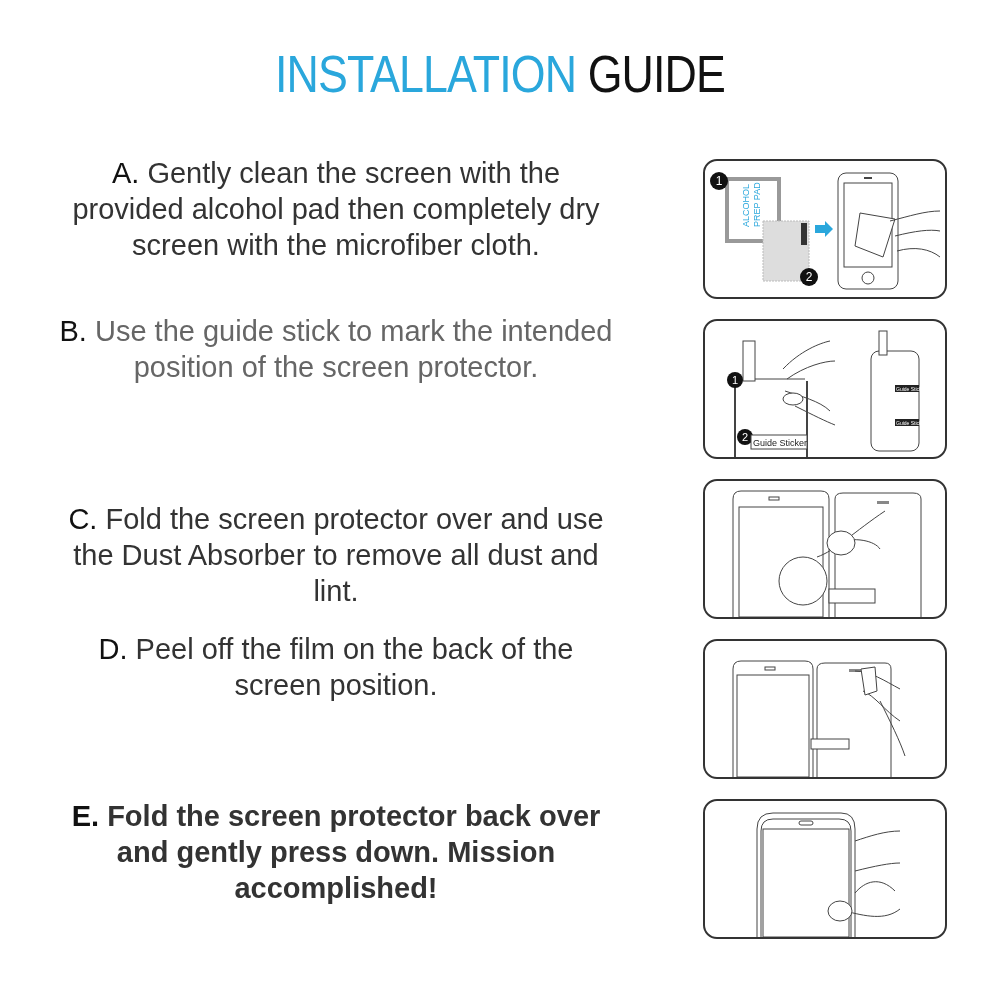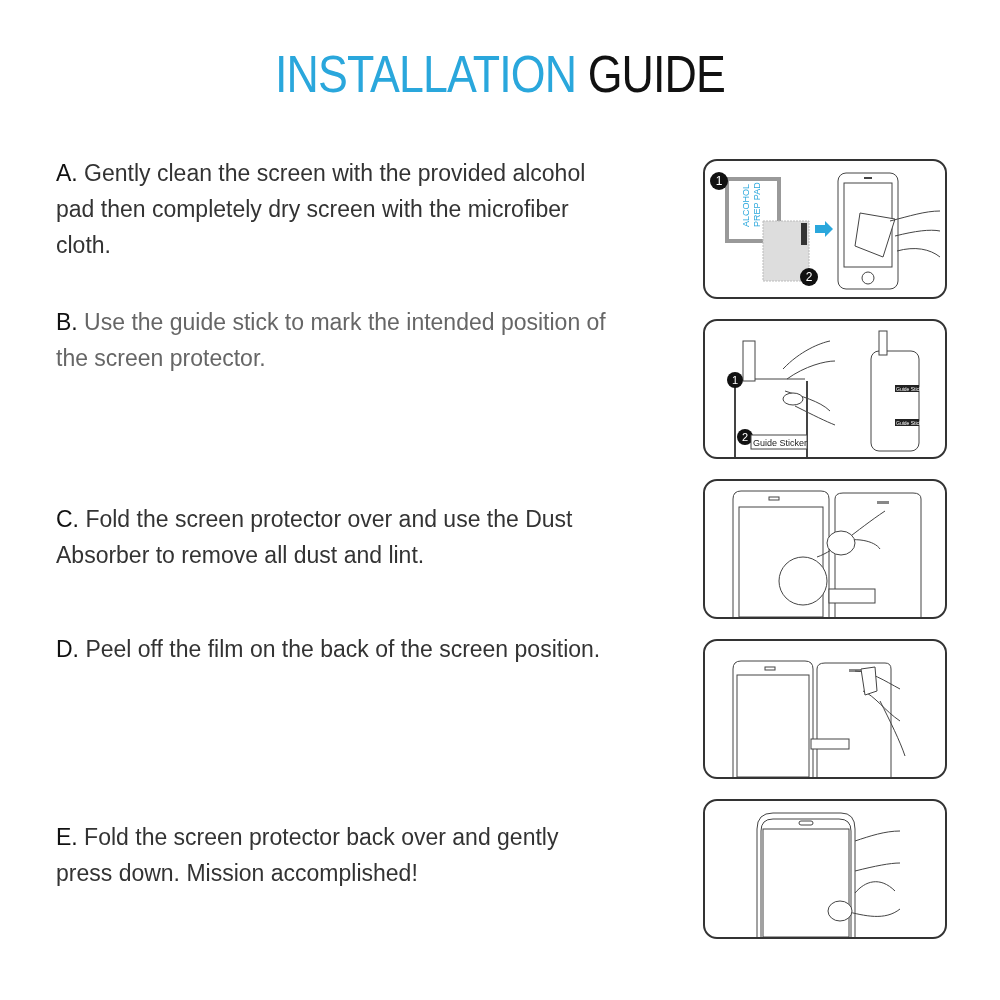--- a/index.html
+++ b/index.html
@@ -3,49 +3,49 @@
 <meta charset="utf-8">
 <style>
   html, body { margin:0; padding:0; background:#ffffff; }
   body { width:1000px; height:1000px; position:relative; overflow:hidden;
          font-family:"Liberation Sans", sans-serif; }
   .title { position:absolute; top:44px; left:0; width:1000px; text-align:center;
            font-family:"Liberation Sans", sans-serif; font-size:52px; letter-spacing:-1px;
            transform:scaleX(0.86); transform-origin:center; font-weight:normal; }
   .title .accent { color:#2aa7dc; }
   .title .dark { color:#111111; }
-  .step { position:absolute; left:56px; width:560px; font-size:23px; line-height:36px;
-          color:#333333; font-family:"Liberation Sans", sans-serif; }
+  .step { position:absolute; left:56px; width:560px; font-size:29px; line-height:36px;
+          color:#333333; font-family:"Liberation Sans", sans-serif;text-align:center; }
   .step .letter { color:#111111; }
   .step.b { color:#666666; }
   .panel { position:absolute; left:703px; width:240px; height:136px; border:2px solid #333;
            border-radius:14px; background:#fff; overflow:hidden; }
   .panel svg { position:absolute; left:0; top:0; }
 </style>
 </head>
 <body>
 
 <div class="title">
   <span class="accent">INSTALLATION</span>
   <span class="dark">GUIDE</span>
 </div>
 
 <div class="step a" style="top:155px;">
   <span class="letter">A.</span><span> Gently clean the screen with the provided alcohol pad then completely dry screen with the microfiber cloth.</span>
 </div>
-<div class="step b" style="top:304px;">
+<div class="step b" style="top:313px;">
   <span class="letter">B.</span><span> Use the guide stick to mark the intended position of the screen protector.</span>
 </div>
 <div class="step c" style="top:501px;">
   <span class="letter">C.</span><span> Fold the screen protector over and use the Dust Absorber to remove all dust and lint.</span>
 </div>
 <div class="step d" style="top:631px;">
   <span class="letter">D.</span><span> Peel off the film on the back of the screen position.</span>
 </div>
-<div class="step e" style="top:819px;">
+<div class="step e" style="top:798px;font-weight:bold;">
   <span class="letter">E.</span><span> Fold the screen protector back over and gently press down. Mission accomplished!</span>
 </div>
 
 <div class="panel" style="top:159px;">
   <svg width="240" height="136" viewBox="0 0 240 136">
     <rect x="22" y="18" width="52" height="62" fill="#fff" stroke="#999" stroke-width="4"></rect>
     <text x="0" y="0" transform="translate(44,66) rotate(-90)" font-size="9" fill="#2aa7dc" font-family="Liberation Sans, sans-serif">ALCOHOL</text>
     <text x="0" y="0" transform="translate(55,66) rotate(-90)" font-size="9" fill="#2aa7dc" font-family="Liberation Sans, sans-serif">PREP PAD</text>
     <rect x="58" y="60" width="46" height="60" fill="#ddd" stroke="#bbb" stroke-dasharray="2 1"></rect>
     <rect x="96" y="62" width="6" height="22" fill="#333"></rect>

